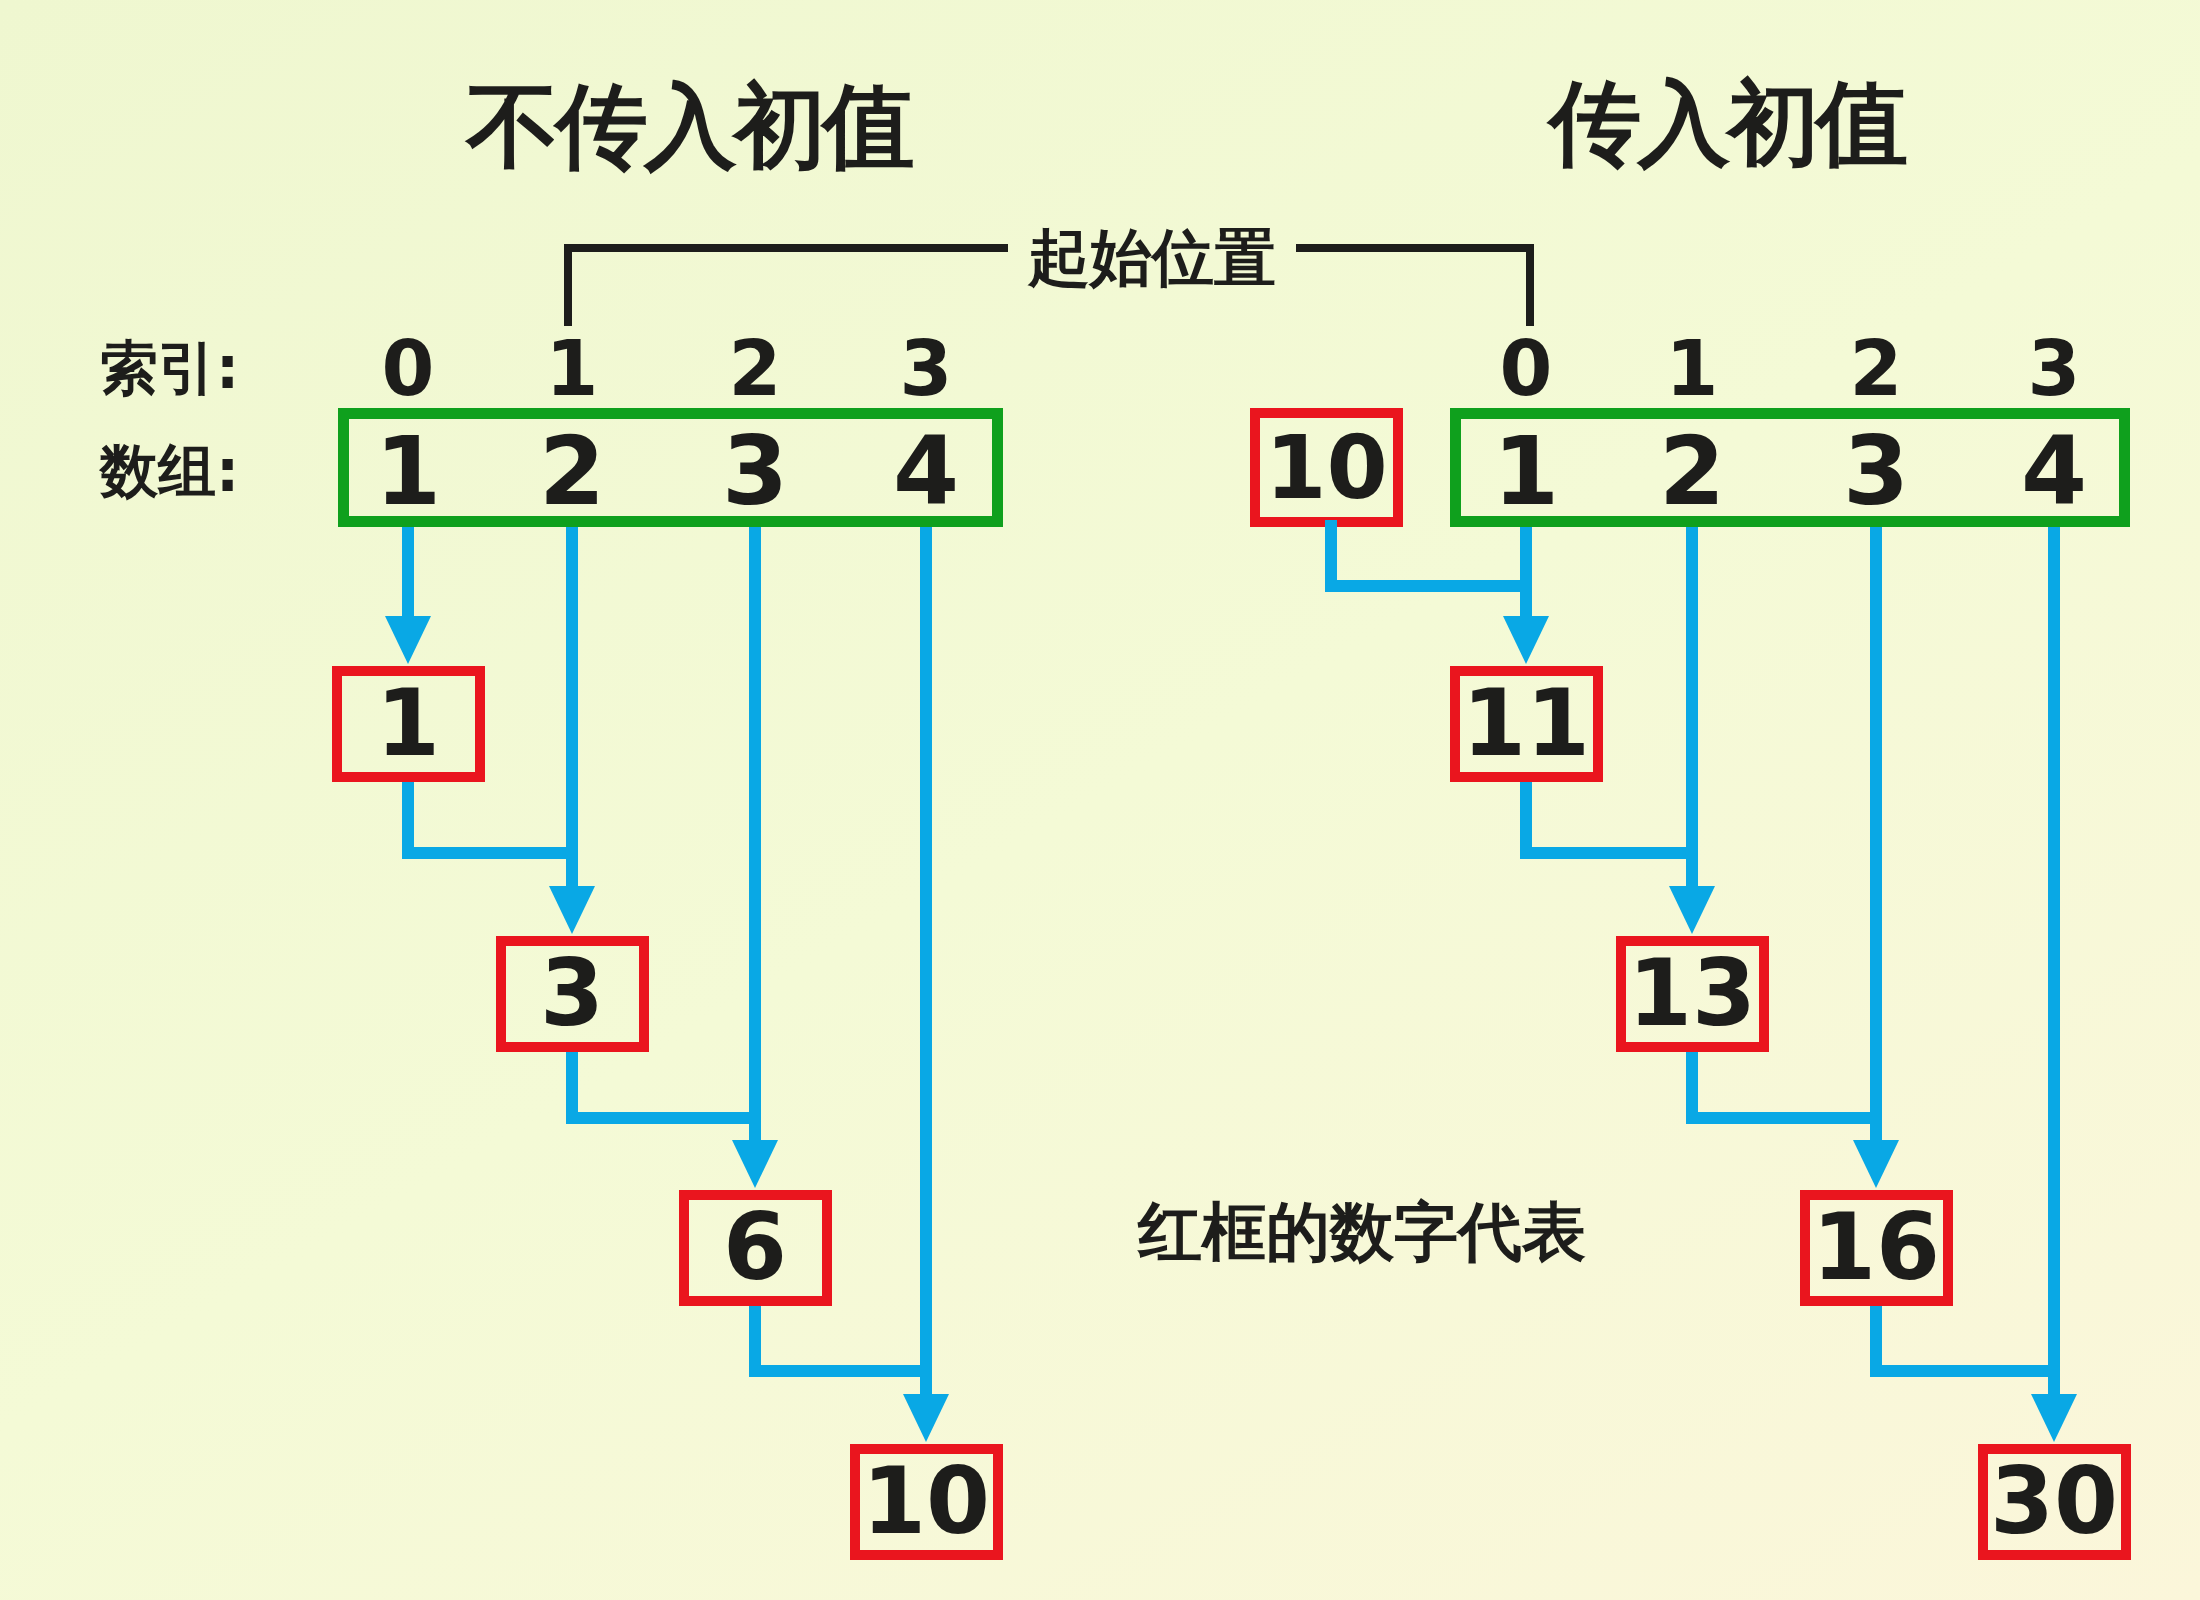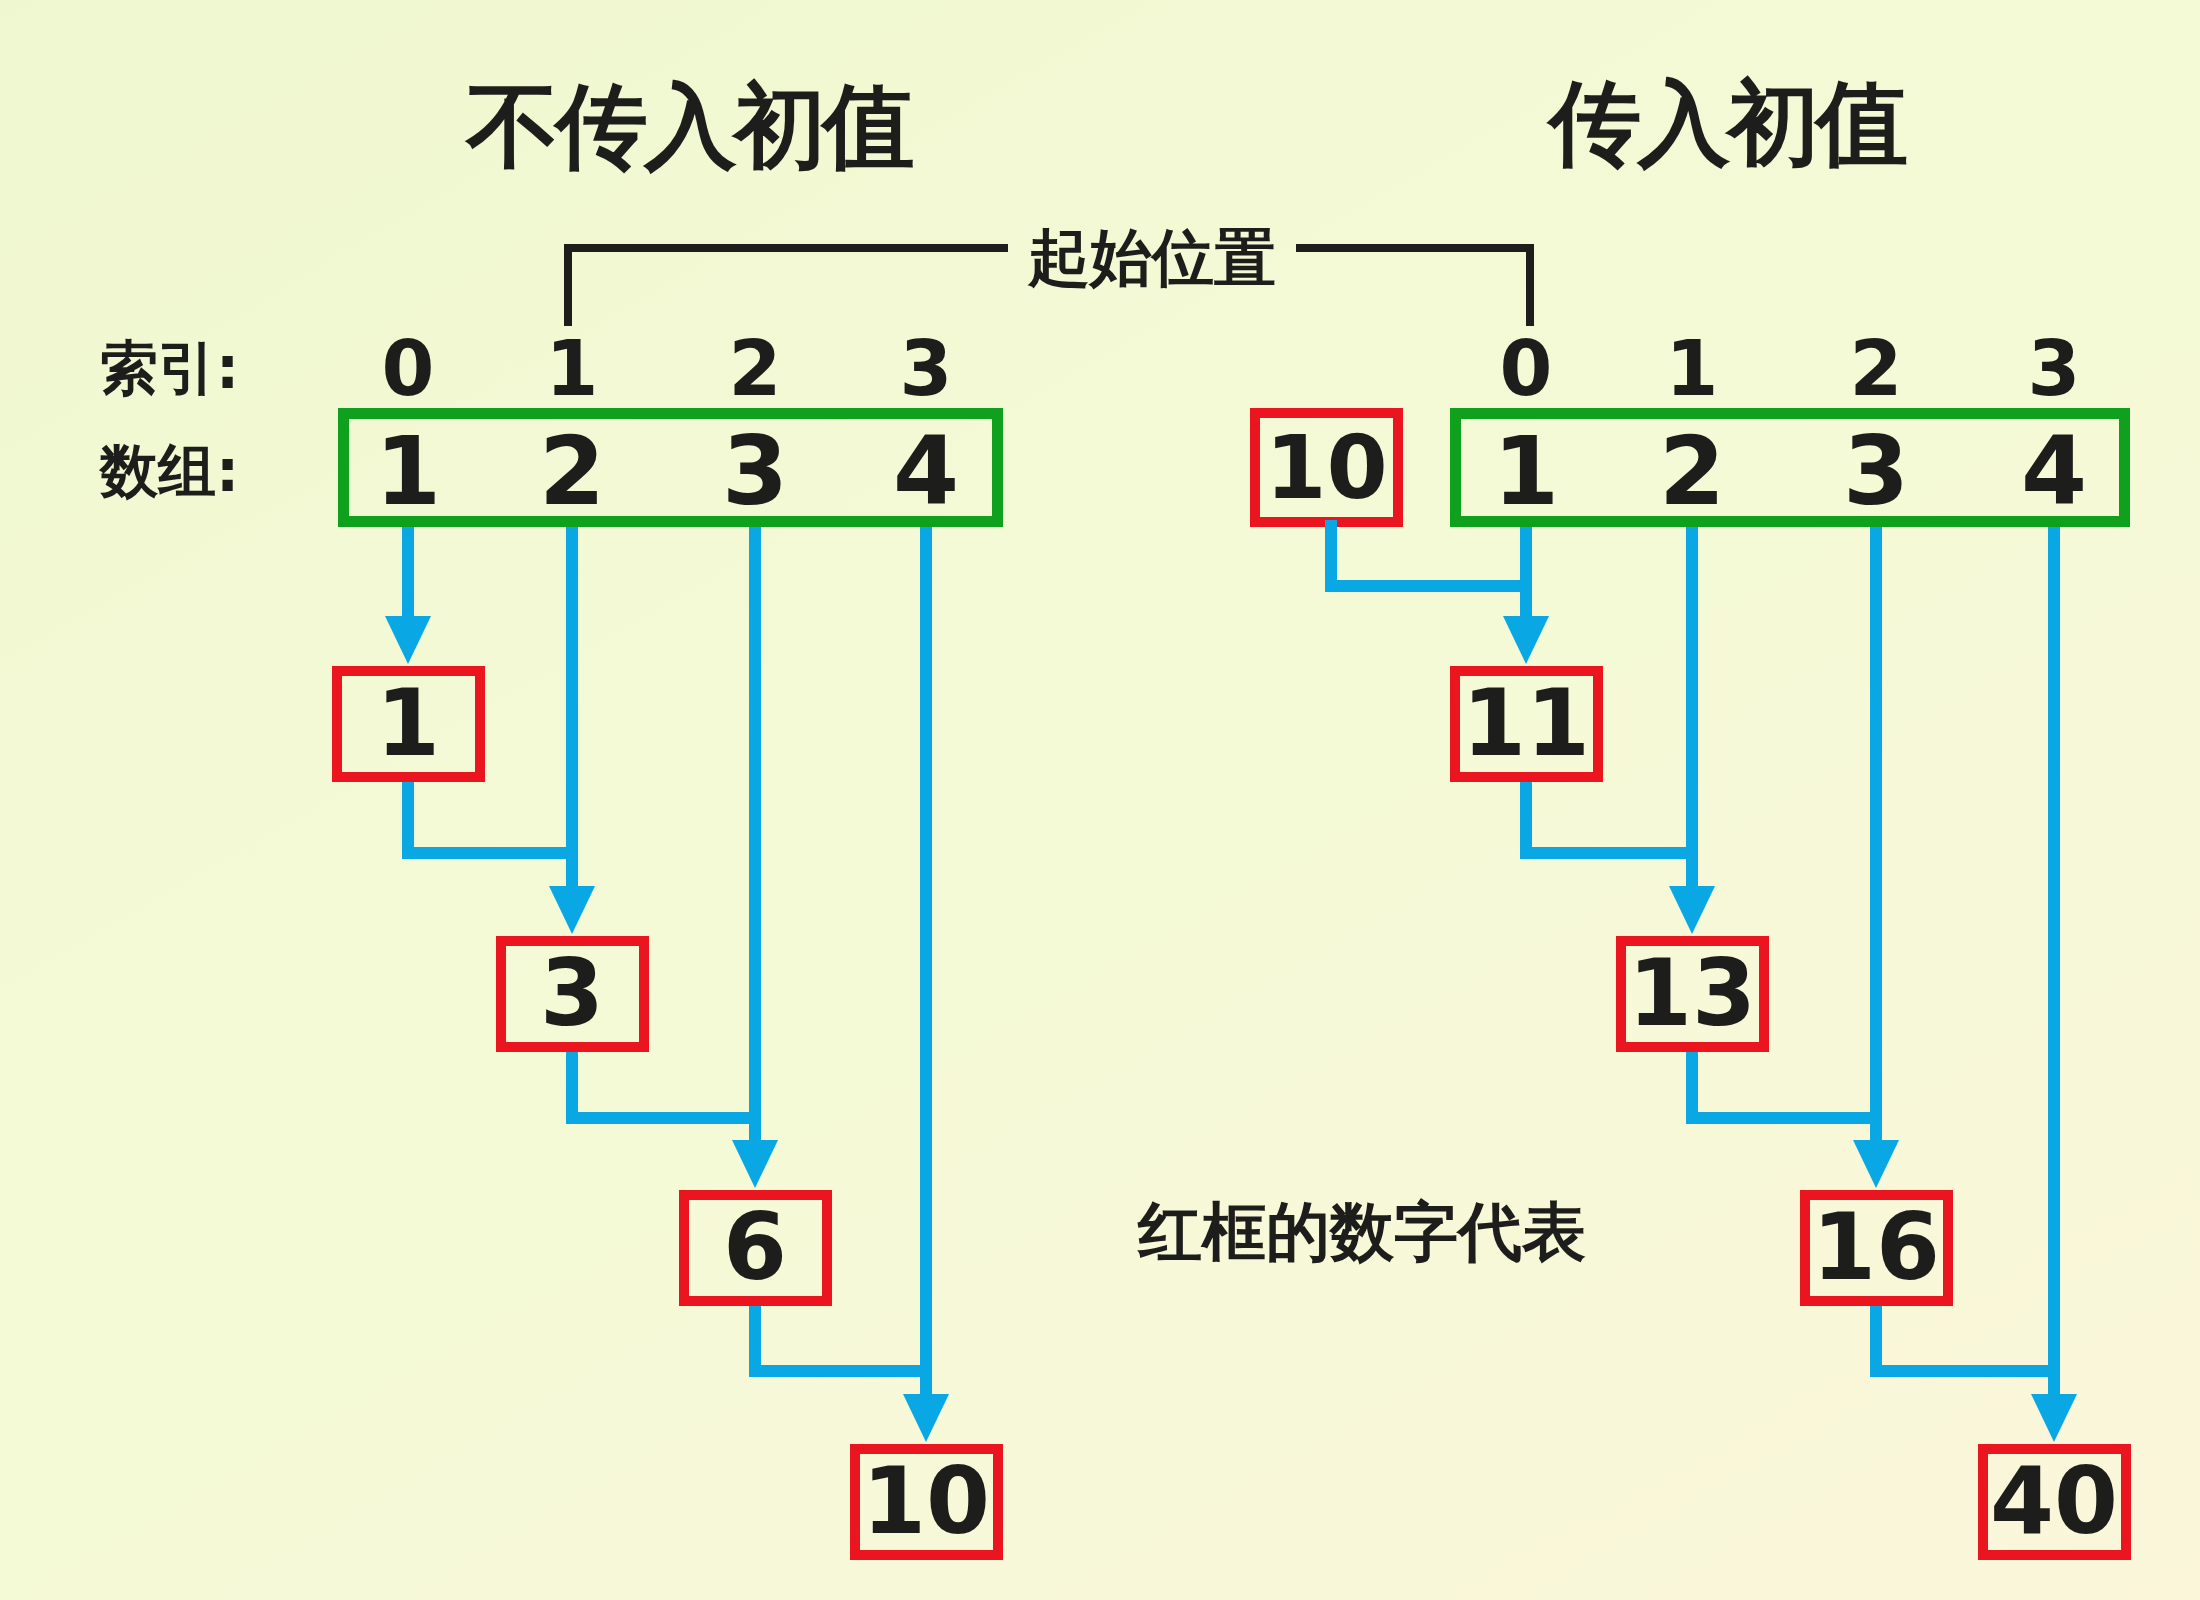--- a/index.html
+++ b/index.html
@@ -118,15 +118,15 @@
     <div class="abs redbox" style="left: 1449.5px; top: 666px; width: 153px; height: 116px;">
       <span>11</span>
     </div>
     <div class="abs redbox" style="left: 1615.5px; top: 936px; width: 153px; height: 116px;">
       <span>13</span>
     </div>
     <div class="abs redbox" style="left: 1799.5px; top: 1190px; width: 153px; height: 116px;">
       <span>16</span>
     </div>
     <div class="abs redbox" style="left: 1977.5px; top: 1444px; width: 153px; height: 116px;">
-      <span>40</span>
+      <span>30</span>
     </div>
   </div>
 
 </body></html>

